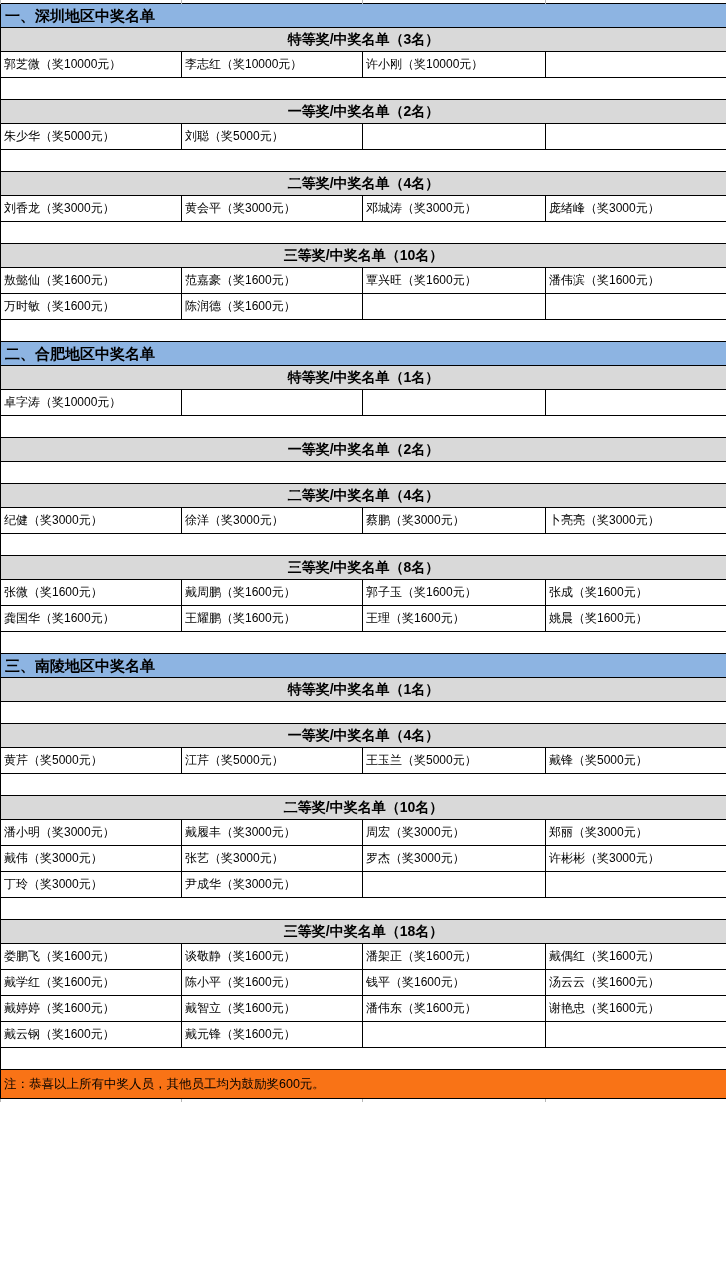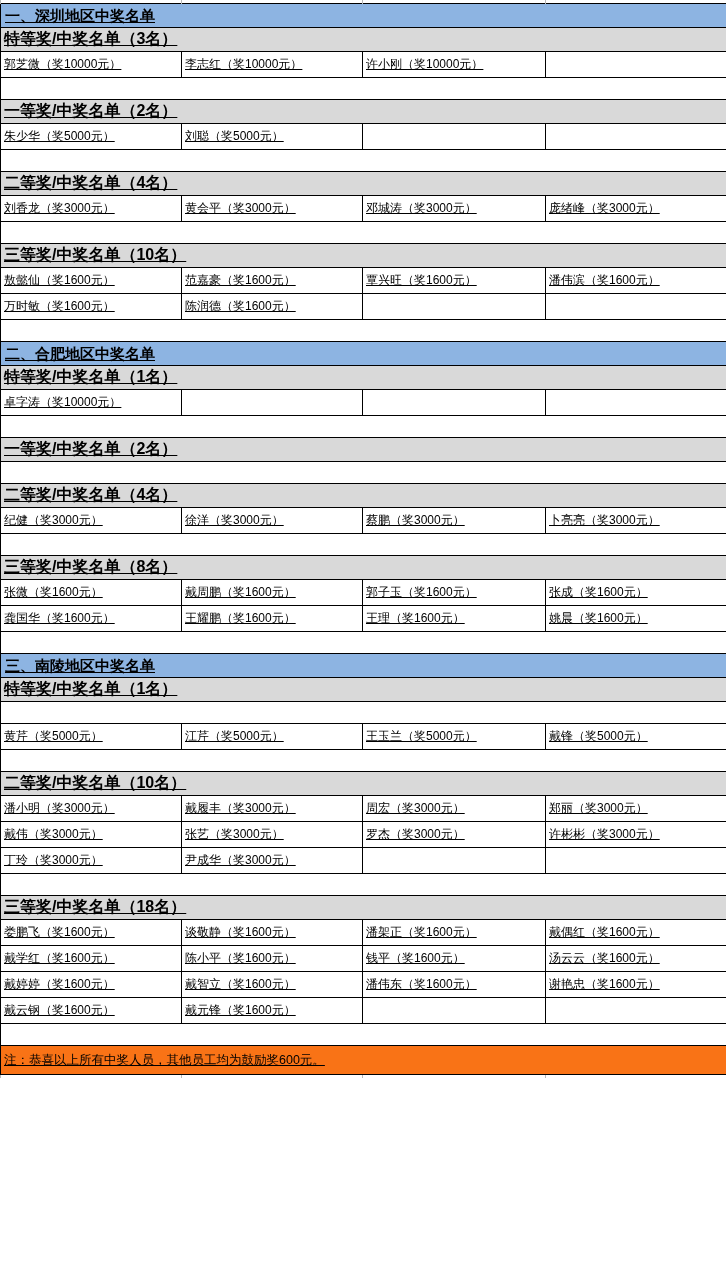--- a/index.html
+++ b/index.html
@@ -6,21 +6,20 @@
     margin: 0;
     padding: 0;
     background: #ffffff;
     font-family: "Liberation Sans", "DejaVu Sans", sans-serif;
     color: #000000;
   }
   .sheet {
     width: 620px;
     margin: 0;
     background: #ffffff;
-    text-decoration: underline;
   }
   table.prize-table {
     width: 726px;
     border-collapse: collapse;
     table-layout: fixed;
   }
   td {
     border: 1px solid #000000;
     font-size: 12px;
     line-height: 1.15;
@@ -43,22 +42,23 @@
     background: #8DB4E2;
     font-weight: bold;
     font-size: 15px;
     height: 19px;
     text-align: left;
     padding-left: 4px;
   }
   tr.prize-header-row td {
     background: #D9D9D9;
     font-weight: bold;
-    font-size: 16px;
+    font-size: 14px;
     height: 19px;
+    text-align: center;
   }
   tr.winner-row td {
     background: #ffffff;
     height: 21px;
     text-align: left;
   }
   tr.spacer-row td {
     background: #ffffff;
     height: 17px;
   }
@@ -198,20 +198,23 @@
         </tr>
         <tr class="section-header-row">
           <td colspan="4">三、南陵地区中奖名单</td>
         </tr>
         <tr class="prize-header-row">
           <td colspan="4">特等奖/中奖名单（1名）</td>
         </tr>
         <tr class="spacer-row">
           <td colspan="4"></td>
         </tr>
+        <tr class="prize-header-row">
+          <td colspan="4">一等奖/中奖名单（4名）</td>
+        </tr>
         <tr class="winner-row">
           <td>黄芹（奖5000元）</td>
           <td>江芹（奖5000元）</td>
           <td>王玉兰（奖5000元）</td>
           <td>戴锋（奖5000元）</td>
         </tr>
         <tr class="spacer-row">
           <td colspan="4"></td>
         </tr>
         <tr class="prize-header-row">

